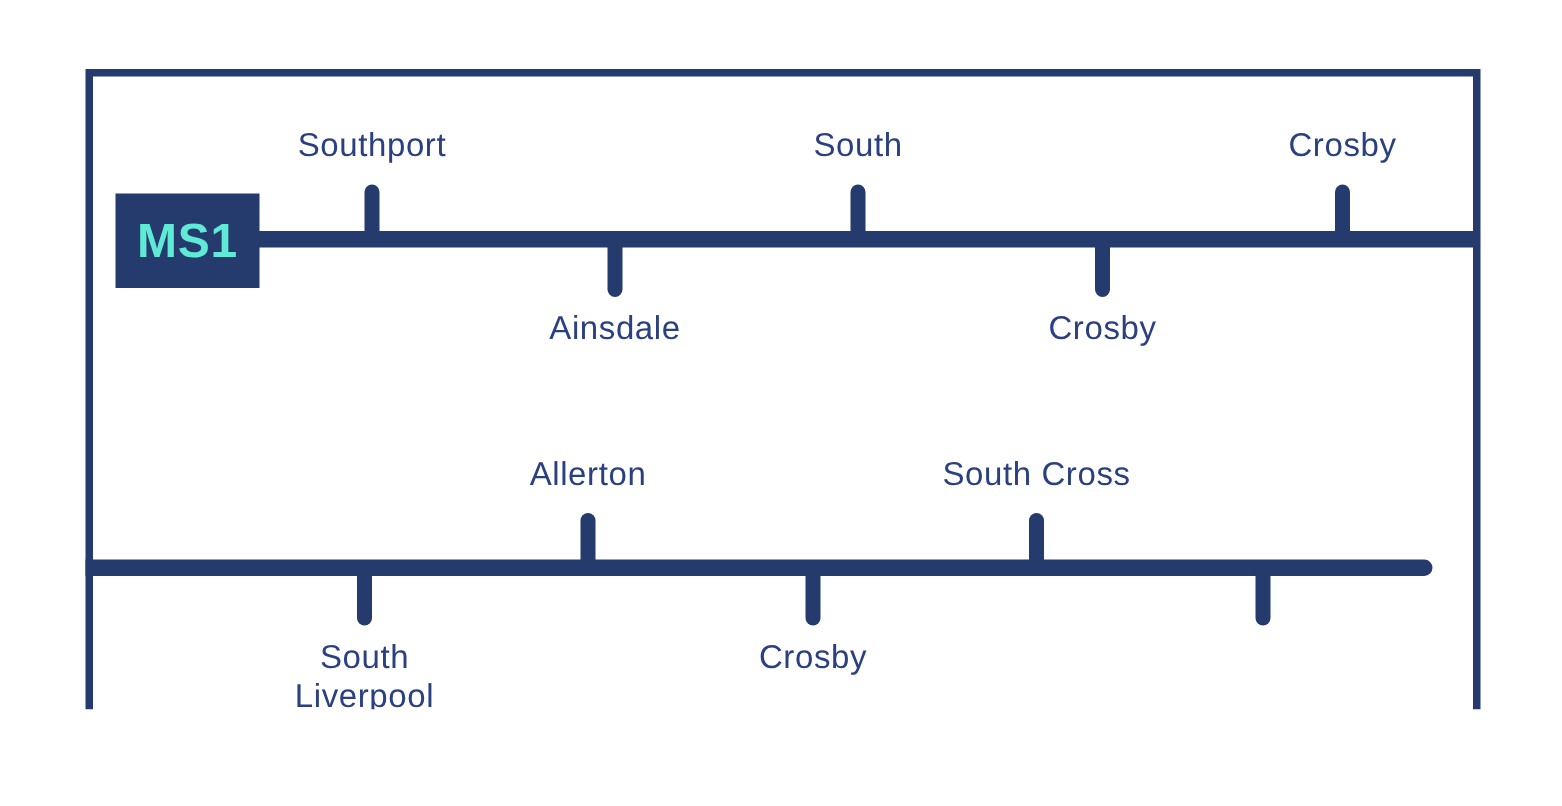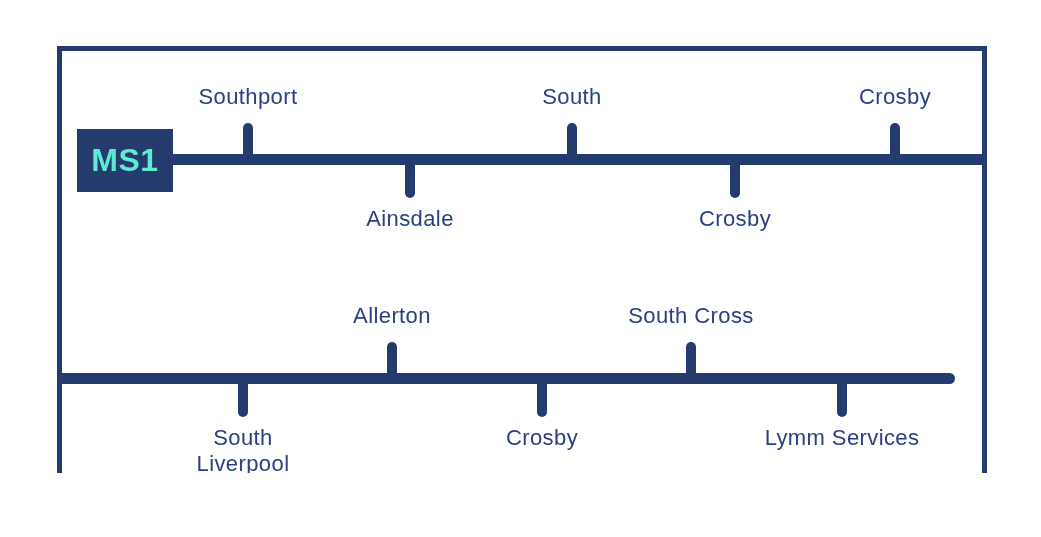--- a/index.html
+++ b/index.html
@@ -94,17 +94,16 @@
   <div class="tick below" style="left: 238px;"></div>
       <div class="stop-label below" style="left: 133px;">South
 Liverpool</div>
       <div class="tick above" style="left: 387px;"></div>
       <div class="stop-label above" style="left: 282px; text-align: center;">Allerton</div>
       <div class="tick below" style="left: 537px;"></div>
       <div class="stop-label below" style="left: 432px;">Crosby</div>
       <div class="tick above" style="left: 686px;"></div>
       <div class="stop-label above" style="left: 581px;">South Cross</div>
       <div class="tick below" style="left: 837px;"></div>
-      <div class="stop-label below" style="left: 732px;">Lymm Services</div>
     </div>
 
   <div class="badge">MS1</div>
 </div>
 
 </body></html>

